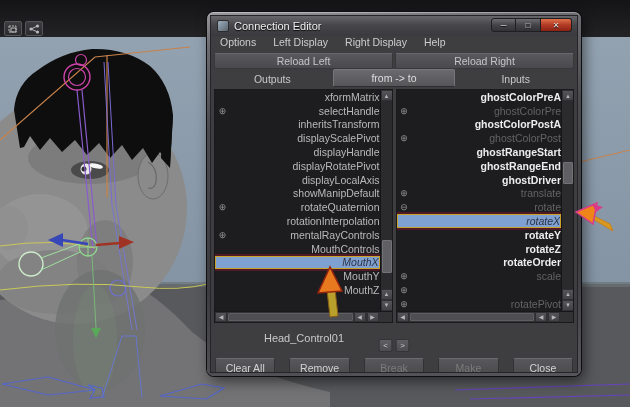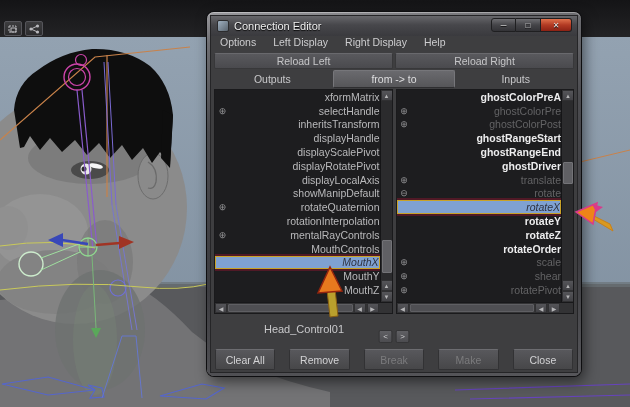--- a/index.html
+++ b/index.html
@@ -45,21 +45,21 @@
 
   #menubar { height:16px; flex:0 0 16px; display:flex; align-items:flex-start;
     gap:17px; padding:0 9px; background:#3e3e40; }
   .menu-item { color:#cdcdcf; font-size:10.5px; }
 
   #reload-row { height:17px; flex:0 0 17px; display:flex; gap:2px; padding:1px 3px 0 3px; }
   .reload-btn { flex:1; display:flex; align-items:center; justify-content:center;
     font-size:10.5px; color:#c6c6c8; background:linear-gradient(#59595d,#4a4a4e);
     border:1px solid #38383a; border-top-color:#69696d; border-radius:2px; }
 
-  #tab-row { height:19px; flex:0 0 19px; display:flex; align-items:center; padding:1px 1px; }
+  #tab-row { height:19px; flex:0 0 19px; display:flex; align-items:flex-end; padding:1px 1px; }
   .tab { flex:1; text-align:center; font-size:10.5px; color:#c8c8ca; padding:2px 0; }
   .tab.active { background:linear-gradient(#6a6a6e,#565659);
     border:1px solid #76767a; border-bottom-color:#2e2e30; border-radius:2px;
     color:#dedee0; }
 
   
   #lists { flex:0 0 226px; display:flex; gap:3px; padding:1px 3px 0 3px; }
   .list-wrap { flex:1; display:flex; flex-direction:column; border:1px solid #1a1a1c; }
   .list-top { flex:1; display:flex; background:#1d1d1f; overflow:hidden; }
   .list-rows { flex:1; position:relative; overflow:hidden; }
@@ -240,25 +240,25 @@
                 <div class="list-row normal">
                   <span class="expand">⊕</span>
                   <span class="row-label">selectHandle</span>
                 </div>
                 <div class="list-row normal">
                   <span class="expand"></span>
                   <span class="row-label">inheritsTransform</span>
                 </div>
                 <div class="list-row normal">
                   <span class="expand"></span>
+                  <span class="row-label">displayScalePivot</span>
+                </div>
+                <div class="list-row normal">
+                  <span class="expand"></span>
                   <span class="row-label">displayHandle</span>
-                </div>
-                <div class="list-row normal">
-                  <span class="expand"></span>
-                  <span class="row-label">displayScalePivot</span>
                 </div>
                 <div class="list-row normal">
                   <span class="expand"></span>
                   <span class="row-label">displayRotatePivot</span>
                 </div>
                 <div class="list-row normal">
                   <span class="expand"></span>
                   <span class="row-label">displayLocalAxis</span>
                 </div>
                 <div class="list-row normal">
@@ -313,20 +313,24 @@
           <div class="list-top">
             <div class="list-rows" id="right-rows">
                 <div class="list-row bold">
                   <span class="expand"></span>
                   <span class="row-label">ghostColorPreA</span>
                 </div>
                 <div class="list-row dim">
                   <span class="expand">⊕</span>
                   <span class="row-label">ghostColorPre</span>
                 </div>
+                <div class="list-row bold">
+                  <span class="expand"></span>
+                  <span class="row-label">ghostColorPostA</span>
+                </div>
                 <div class="list-row dim">
                   <span class="expand">⊕</span>
                   <span class="row-label">ghostColorPost</span>
                 </div>
                 <div class="list-row bold">
                   <span class="expand"></span>
                   <span class="row-label">ghostRangeStart</span>
                 </div>
                 <div class="list-row bold">
                   <span class="expand"></span>
@@ -359,21 +363,20 @@
                 <div class="list-row bold">
                   <span class="expand"></span>
                   <span class="row-label">rotateOrder</span>
                 </div>
                 <div class="list-row dim">
                   <span class="expand">⊕</span>
                   <span class="row-label">scale</span>
                 </div>
                 <div class="list-row dim">
                   <span class="expand">⊕</span>
-                  <span class="row-label">shear</span>
                 </div>
                 <div class="list-row dim">
                   <span class="expand">⊕</span>
                   <span class="row-label">rotatePivot</span>
                 </div>
               </div>
             <div class="vscroll">
               <div class="vs-btn" style="top:0">▲</div>
               <div class="vs-thumb" style="top:72px;height:22px"></div>
               <div class="vs-btn" style="bottom:11px">▲</div>

